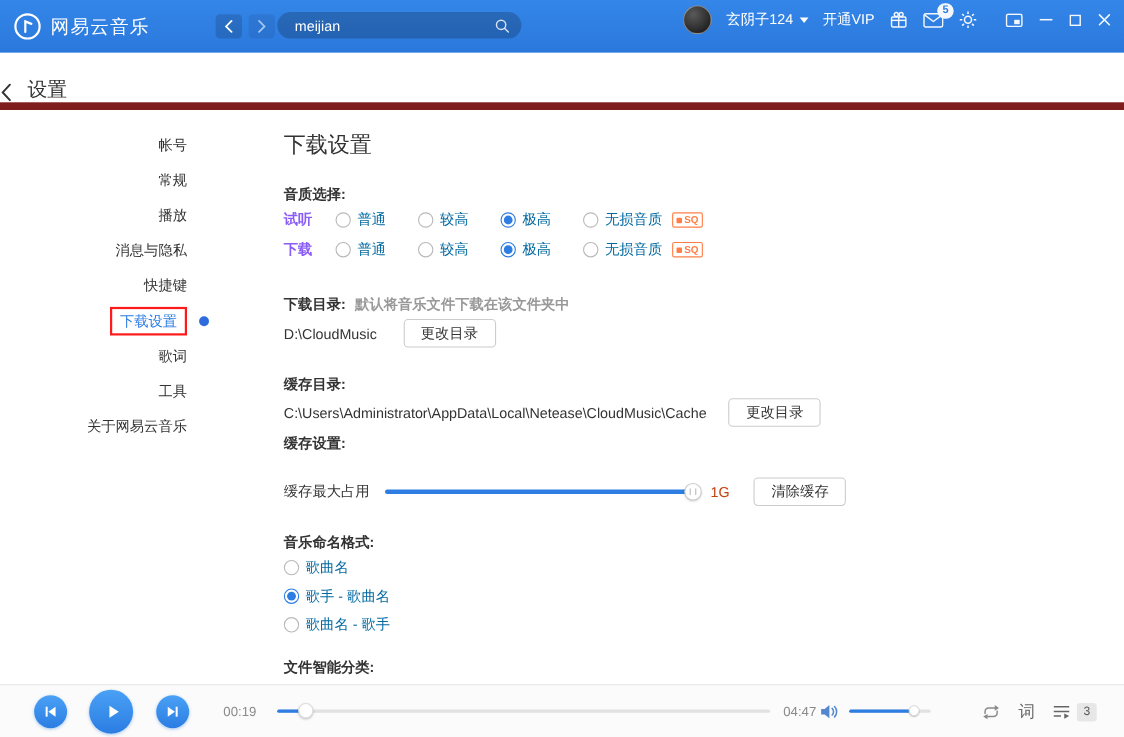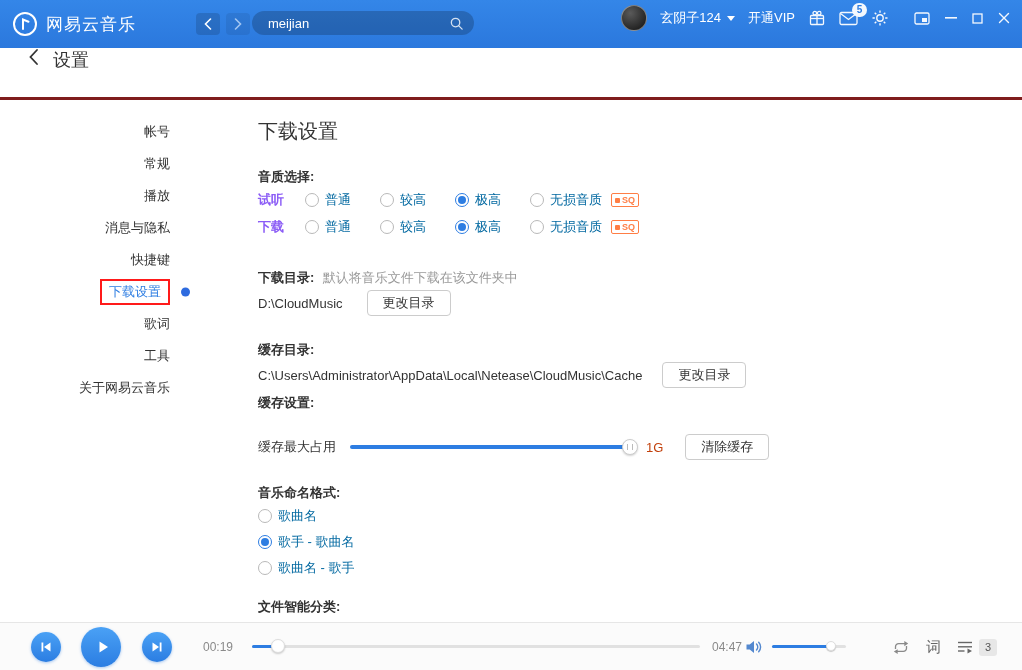--- a/index.html
+++ b/index.html
@@ -20,37 +20,37 @@
   .user-group { display:flex; align-items:center; gap:6px; cursor:pointer; }
   .username { color:#fff; font-size:13px; }
   .caret { width:0; height:0; border-left:4px solid transparent; border-right:4px solid transparent; border-top:5px solid #fff; }
   .vip { color:#fff; font-size:13px; cursor:pointer; }
   .tb-icon { display:flex; align-items:center; justify-content:center; cursor:pointer; opacity:.95; }
   .mail-wrap { position:relative; }
   .badge { position:absolute; top:-8px; right:-9px; background:#fff; color:#2d7de2; font-size:10px; height:14px; min-width:15px; padding:0 3px; border-radius:8px; line-height:14px; text-align:center; font-weight:bold; }
   .win-group { display:flex; align-items:center; gap:15px; margin-left:12px; }
 
   
-  .page-header { position:absolute; top:48px; left:0; width:100%; height:52px; background:#fff; border-bottom:3px solid #7f1d1d; display:flex; align-items:flex-start; padding-left:28px; }
+  .page-header { position:absolute; top:48px; left:0; width:100%; height:52px; background:#fff; border-bottom:7px solid #7f1d1d; display:flex; align-items:flex-end; }
   .page-title { font-size:18px; color:#333; font-weight:normal; margin:0 0 0 14px; }
   .back-arrow { display:flex; cursor:pointer; }
 
   
   .sidebar { position:absolute; top:100px; left:0; width:190px; padding-top:16px; }
   .nav-item { height:32px; line-height:32px; text-align:right; padding-right:20px; font-size:13px; color:#333; cursor:pointer; position:relative; }
   .nav-item.selected { color:#2d7de2; }
   .red-box { display:inline-block; line-height:20px; padding:1px 7px; border:2px solid #ff1a1a; }
   .blue-dot { position:absolute; right:0px; top:50%; transform:translateY(-50%); width:9px; height:9px; border-radius:50%; background:#2e6bdf; }
 
   
   .main { position:absolute; left:258px; top:100px; width:740px; height:522px; }
   .sec { position:absolute; left:0; white-space:nowrap; }
   .main-title { font-size:20px; color:#333; font-weight:normal; margin:0; }
   .slabel { font-weight:bold; font-size:13px; color:#333; }
-  .desc { font-weight:normal; color:#999; font-size:13px; margin-left:4px; }
+  .desc { font-weight:bold; color:#999; font-size:13px; margin-left:4px; }
   .ptext { font-size:13px; color:#333; }
   .row { display:flex; align-items:center; }
   .q-name { width:47px; font-size:13px; color:#8b5cf6; flex:none;font-weight:bold; }
   .radio { display:inline-flex; align-items:center; gap:6px; font-size:13px; color:#0369a1; cursor:pointer; margin-right:29px; }
   .radio.tight { margin-right:4px; }
   .rb { width:14px; height:14px; border:1px solid #b9b9b9; border-radius:50%; background:#fff; position:relative; flex:none; }
   .radio.checked .rb { border-color:#2d7de2; }
   .radio.checked .rb::after { content:""; position:absolute; left:2px; top:2px; width:8px; height:8px; border-radius:50%; background:#2d7de2; }
   .sq { display:inline-flex; align-items:center; height:14px; border:1px solid #ff7e45; border-radius:2px; color:#ff7e45; font-size:9px; font-weight:bold; padding:0 3px; margin-left:5px; }
   .sq::before { content:""; width:5px; height:5px; background:#ff7e45; border-radius:1px; margin-right:2px; }

